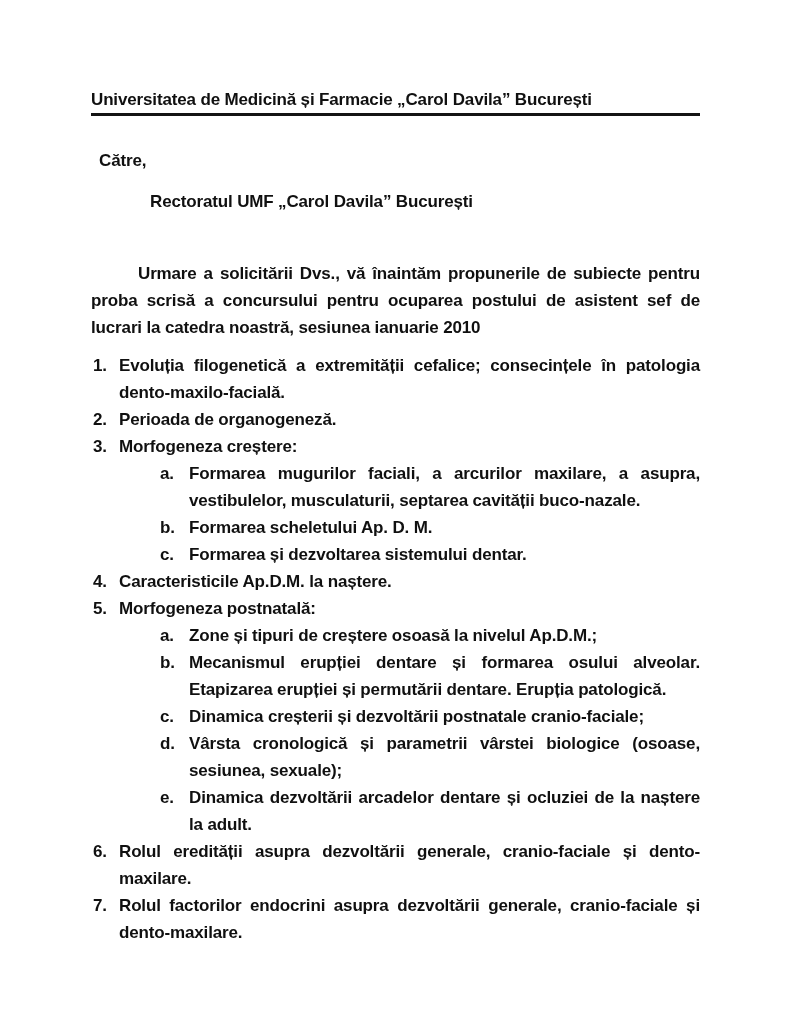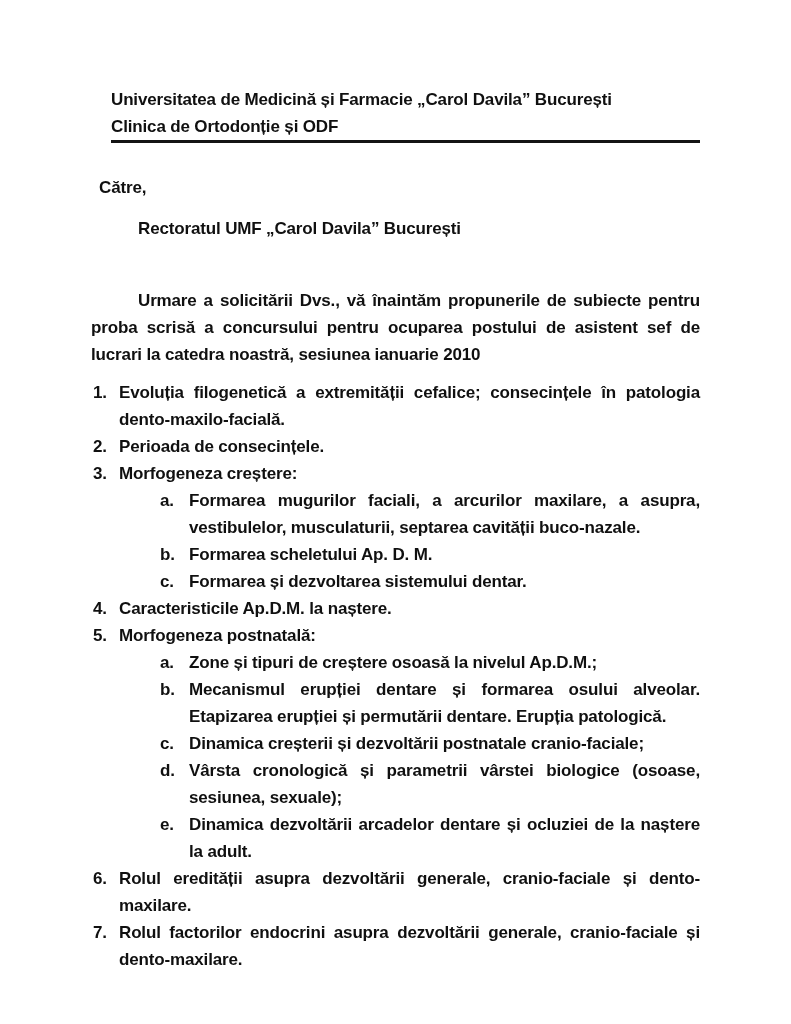--- a/index.html
+++ b/index.html
@@ -23,29 +23,28 @@
   .content {
     position: absolute;
     left: 91px;
     top: 0;
     width: 609px;
   }
   .letterhead {
     margin-top: 86px;
     border-bottom: 3px solid #141414;
     padding-bottom: 0px;
-    margin-left: 20px;
   }
   .letterhead-line { white-space: nowrap; }
   .salutation {
     margin: 8px;
     margin-top: 31px;
   }
   .addressee {
-    margin: 0;
+    margin: 12px;
     margin-top: 14px;
     padding-left: 47px;
   }
   .intro {
     margin: 0;
     margin-top: 45px;
     text-align: justify;
     text-align-last: left;
     text-indent: 47px;
   }
@@ -85,39 +84,38 @@
   }
 </style>
 </head>
 <body>
 
 <div class="page">
   <div class="content">
 
     <div class="letterhead">
       <div class="letterhead-line">Universitatea de Medicină și Farmacie „Carol Davila” București</div>
-      <div class="letterhead-line">Clinica de Ortodonție și ODF</div>
     </div>
 
     <p class="salutation">Către,</p>
 
     <p class="addressee">Rectoratul UMF „Carol Davila” București</p>
 
     <p class="intro">Urmare a solicitării Dvs., vă înaintăm propunerile de subiecte pentru proba scrisă a concursului pentru ocuparea postului de asistent sef de lucrari la catedra noastră, sesiunea ianuarie 2010</p>
 
     <div class="topic-list">
 
       <div class="topic-row">
         <span class="num">1.</span>
         <span class="txt">Evoluția filogenetică a extremității cefalice; consecințele în patologia dento-maxilo-facială.</span>
       </div>
 
       <div class="topic-row">
         <span class="num">2.</span>
-        <span class="txt">Perioada de consecințele.</span>
+        <span class="txt">Perioada de organogeneză.</span>
       </div>
 
       <div class="topic-row">
         <span class="num">3.</span>
         <span class="txt">Morfogeneza creștere:</span>
       </div>
       <div class="sub-list">
         <div class="sub-row">
           <span class="num">a.</span>
           <span class="txt">Formarea mugurilor faciali, a arcurilor maxilare, a asupra, vestibulelor, musculaturii, septarea cavității buco-nazale.</span>

